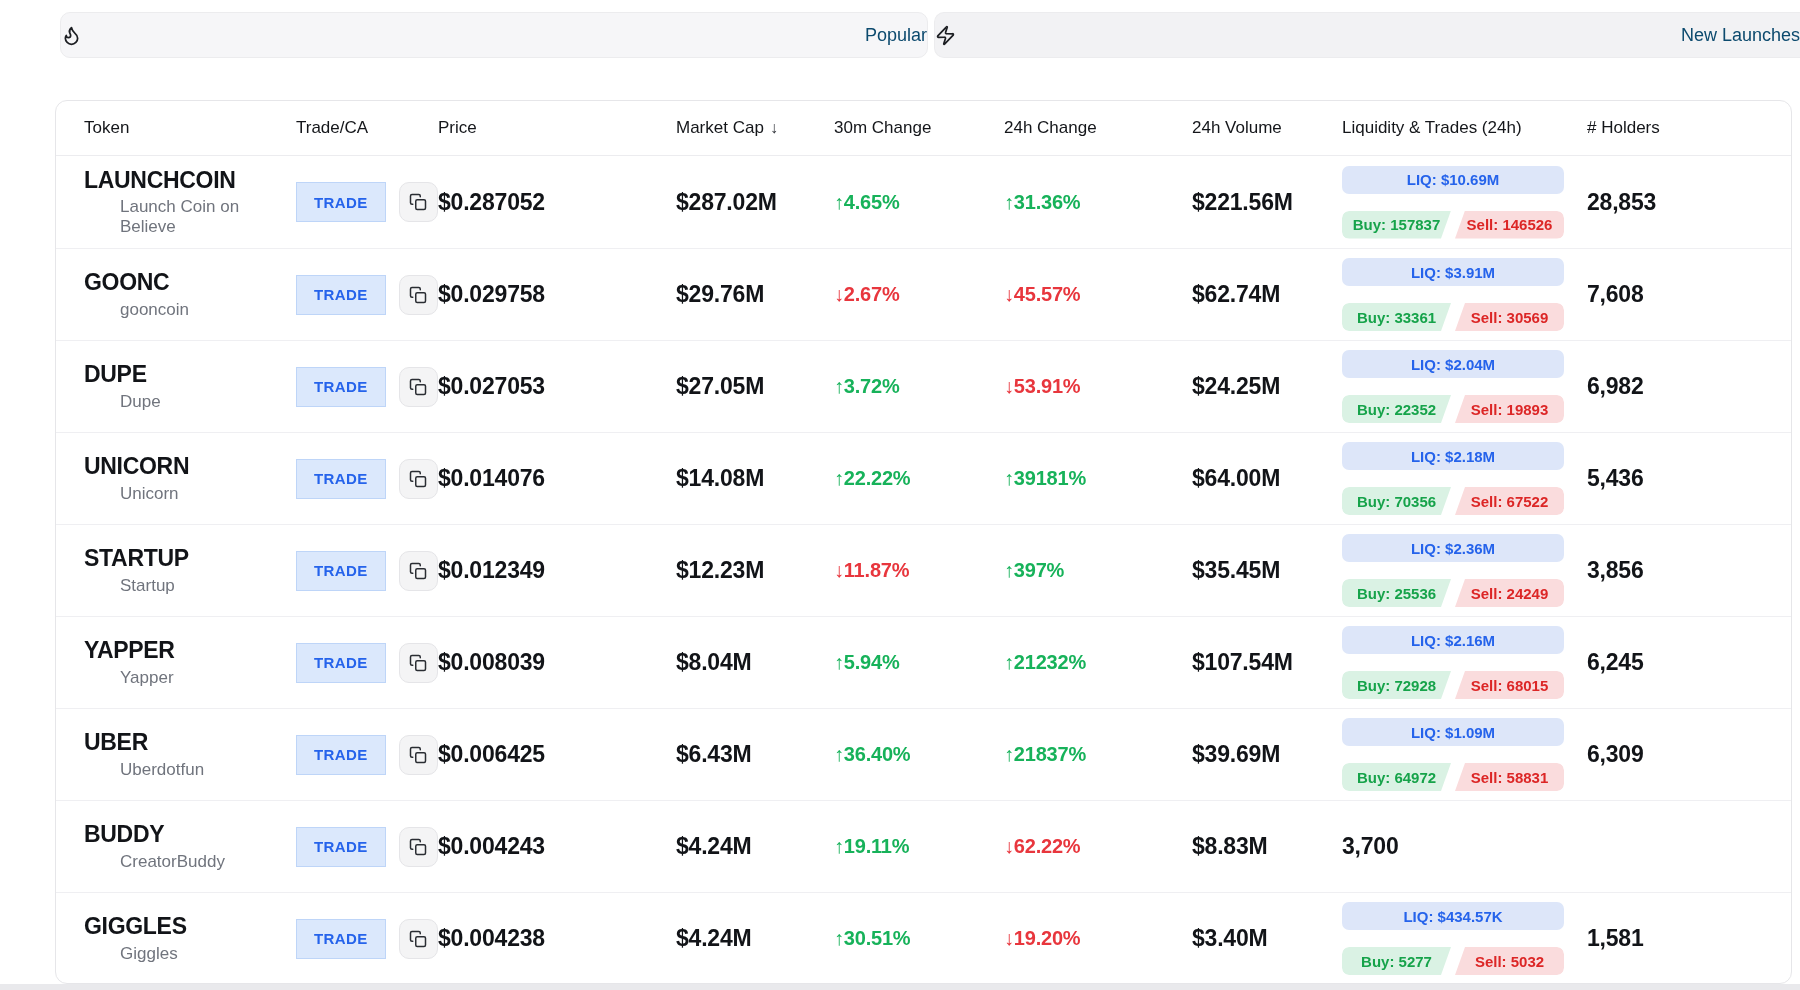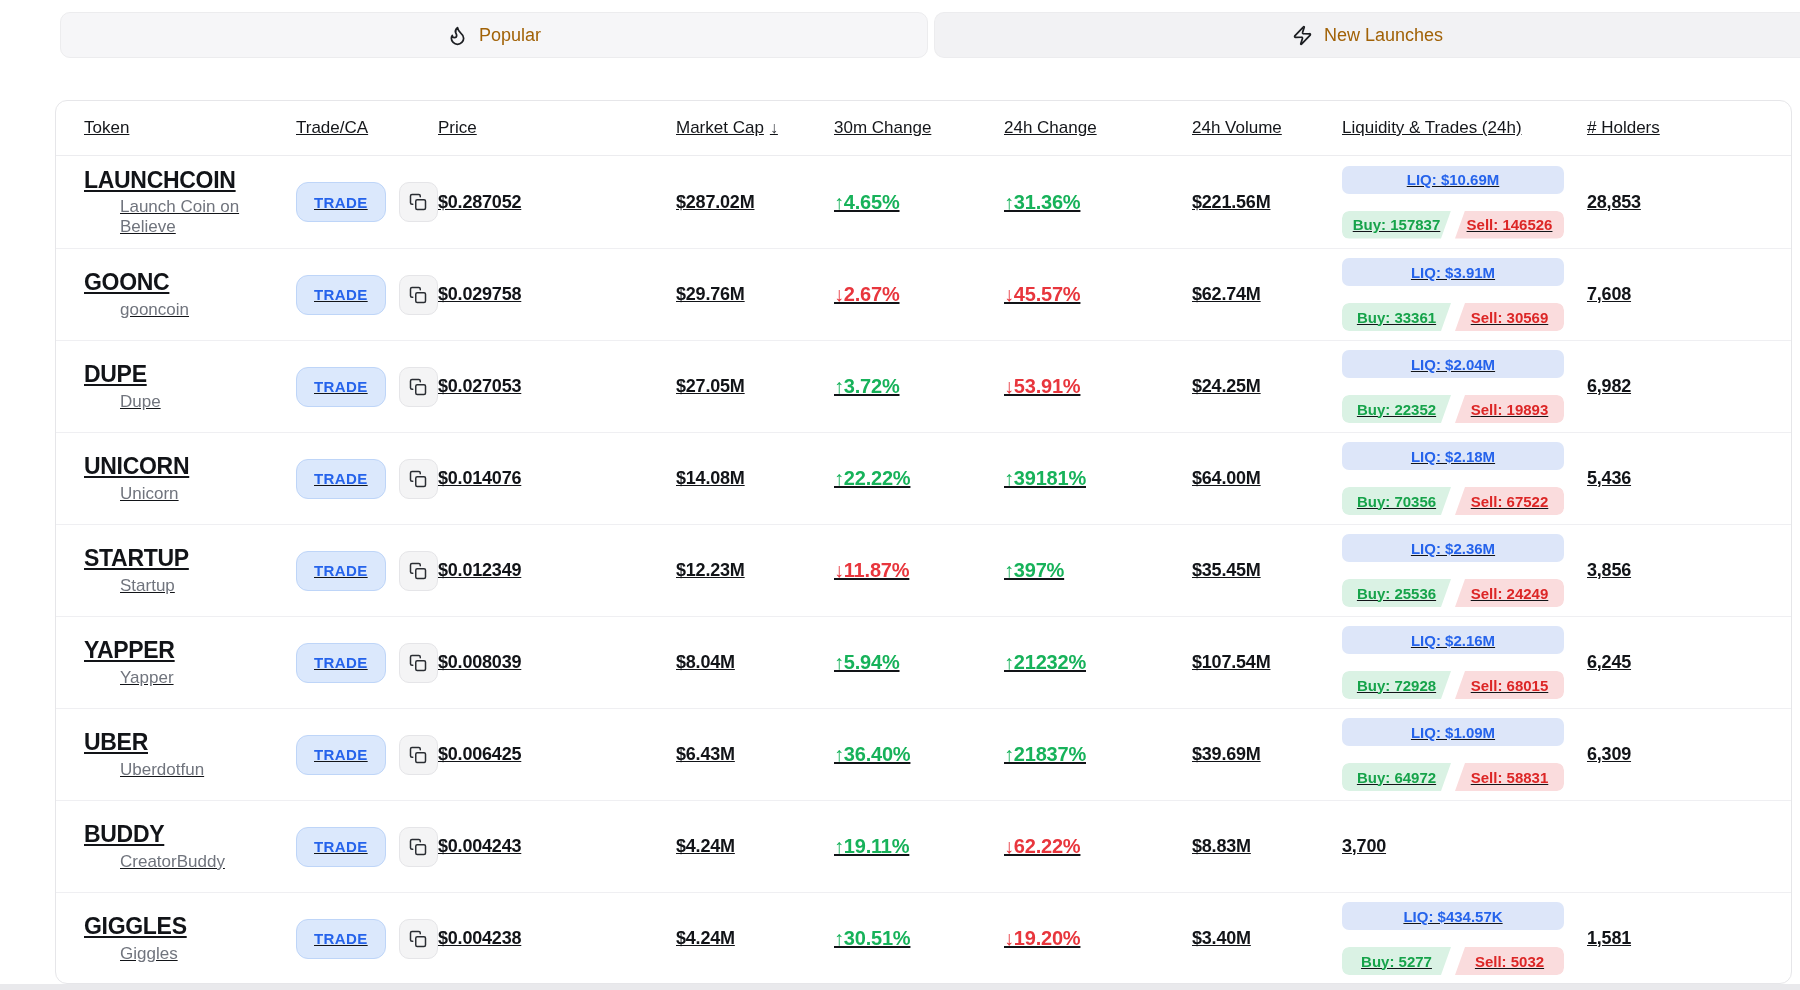--- a/index.html
+++ b/index.html
@@ -18,56 +18,56 @@
     background:#ffffff;
     font-family:"Liberation Sans","DejaVu Sans",sans-serif;
     color:var(--ink);
   }
   
   .tabbar{
     position:absolute;left:60px;top:12px;right:0;height:46px;
     display:flex;gap:6px;
   }
   .tab{
-    display:flex;align-items:center;justify-content:center;gap:11px;
+    display:flex;align-items:center;justify-content:space-between;gap:11px;
     height:46px;border-radius:10px;
-    font-size:18px;font-weight:500;color:#a16207;
+    font-size:18px;font-weight:500;color:#0c4a6e;
     background:#f2f2f4;border:1px solid #ececee;
     cursor:pointer;
   }
   .tab.active{background:#f6f6f8;}
   .tab:first-child{width:868px;}
   .tab:last-child{flex:1;border-top-right-radius:0;border-bottom-right-radius:0;border-right:none;}
   .tab svg{width:21px;height:21px;stroke:#1c1e22;fill:none;stroke-width:2;stroke-linecap:round;stroke-linejoin:round;}
   
   .card{
     position:absolute;left:55px;top:100px;width:1737px;height:884px;
     background:#fff;border:1px solid var(--border);border-radius:12px;
     overflow:hidden;
   }
   .grid-row{
     display:grid;
     grid-template-columns:212px 142px 238px 158px 170px 188px 150px 245px 1fr;
-    padding-left:28px;align-items:center;text-decoration:underline;
+    padding-left:28px;align-items:center;
   }
   .thead{height:55px;border-bottom:1px solid #ececef;}
   .th{font-size:17px;font-weight:500;color:#14161a;display:flex;align-items:center;gap:6px;}
   .th .sort{font-size:16px;color:#33363c;}
   .row{height:92px;}
   .row + .row{border-top:1px solid var(--rowline);}
   .tname{font-size:23px;font-weight:700;letter-spacing:-0.3px;line-height:1.15;}
   .tsub{font-size:17px;color:var(--sub);margin-top:4px;margin-left:36px;}
-  .num{font-size:18px;font-weight:700;letter-spacing:-0.2px;}
+  .num{font-size:23px;font-weight:700;letter-spacing:-0.2px;}
   .chg{font-size:20px;font-weight:700;letter-spacing:-0.2px;}
   .chg.up{color:var(--green);}
   .chg.down{color:var(--red);}
   
   .trade-cell{display:flex;align-items:center;gap:13px;}
   .trade-btn{
-    height:40px;padding:0 17px;border-radius:12px;
+    height:40px;padding:0 17px;border-radius:0;
     background:#dbe8fc;border:1px solid #bed5f8;
     color:var(--blue);font-size:15px;font-weight:600;letter-spacing:0.4px;
     font-family:inherit;cursor:pointer;
   }
   .copy-btn{
     height:40px;width:44px;border-radius:10px;
     background:#f4f4f5;border:1px solid #e5e5e8;
     display:flex;align-items:center;justify-content:center;cursor:pointer;
   }
   .copy-btn svg{width:18px;height:18px;stroke:#2a2d33;fill:none;stroke-width:2;stroke-linecap:round;stroke-linejoin:round;}

